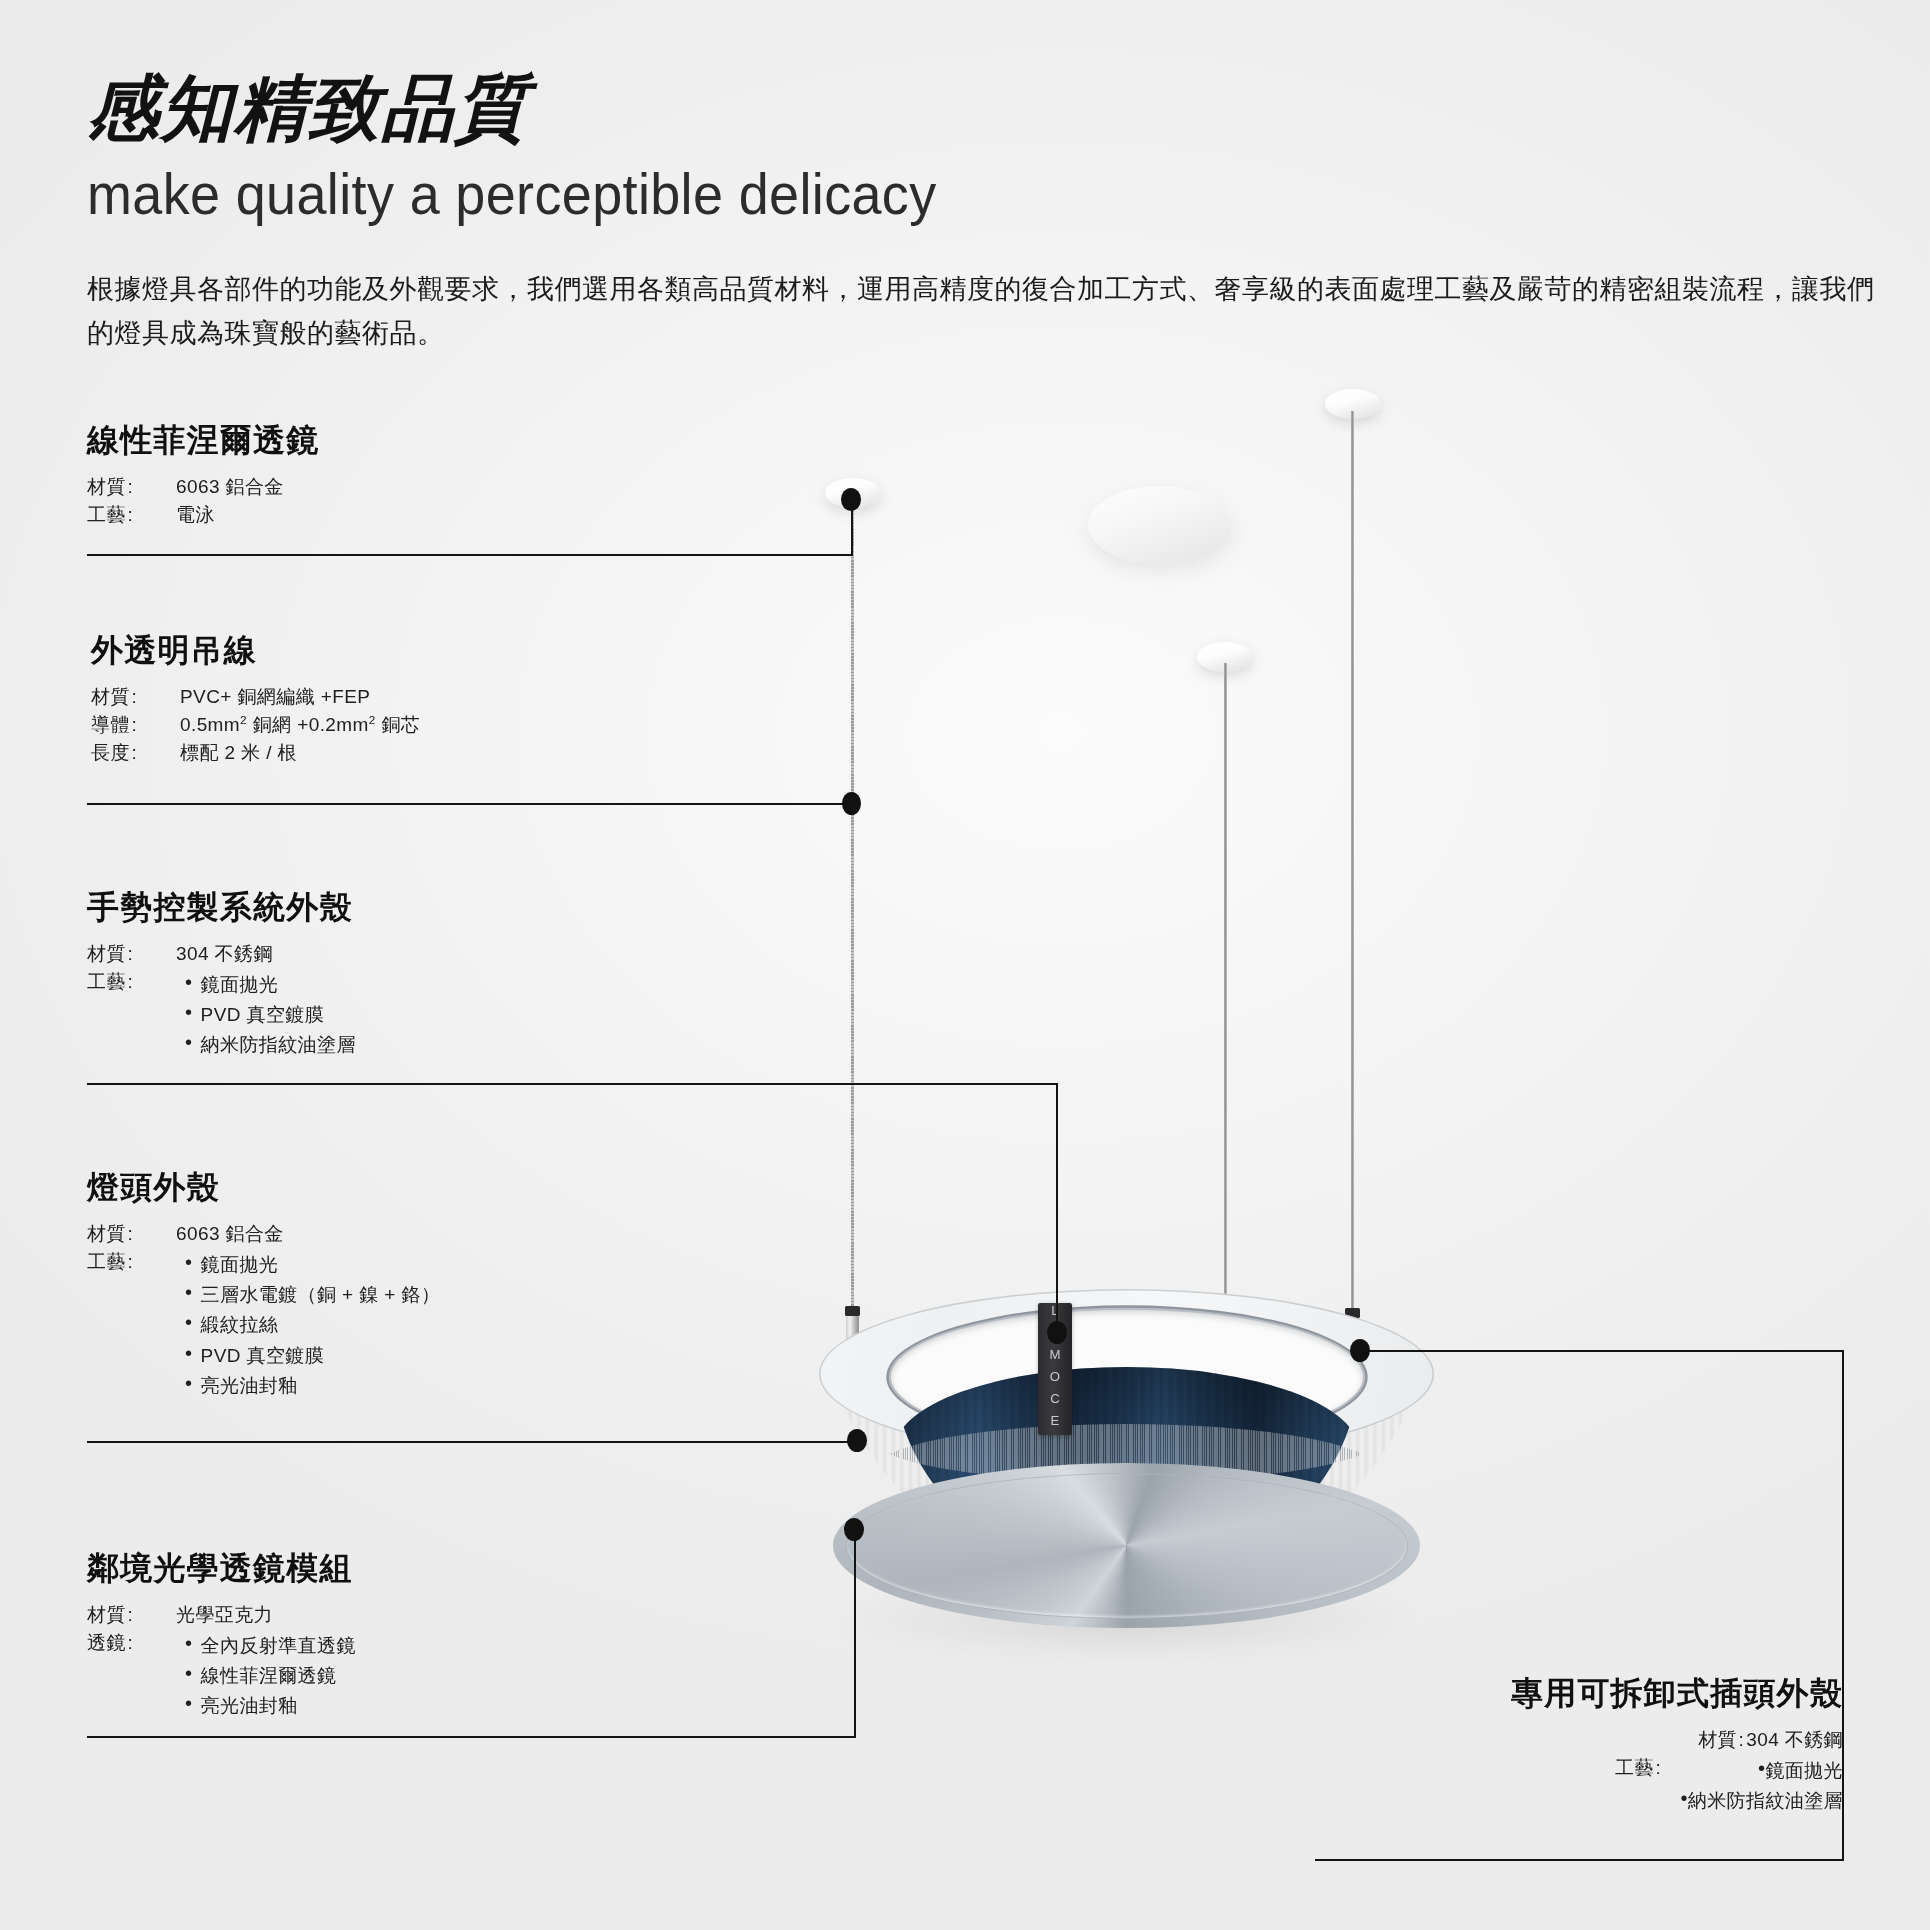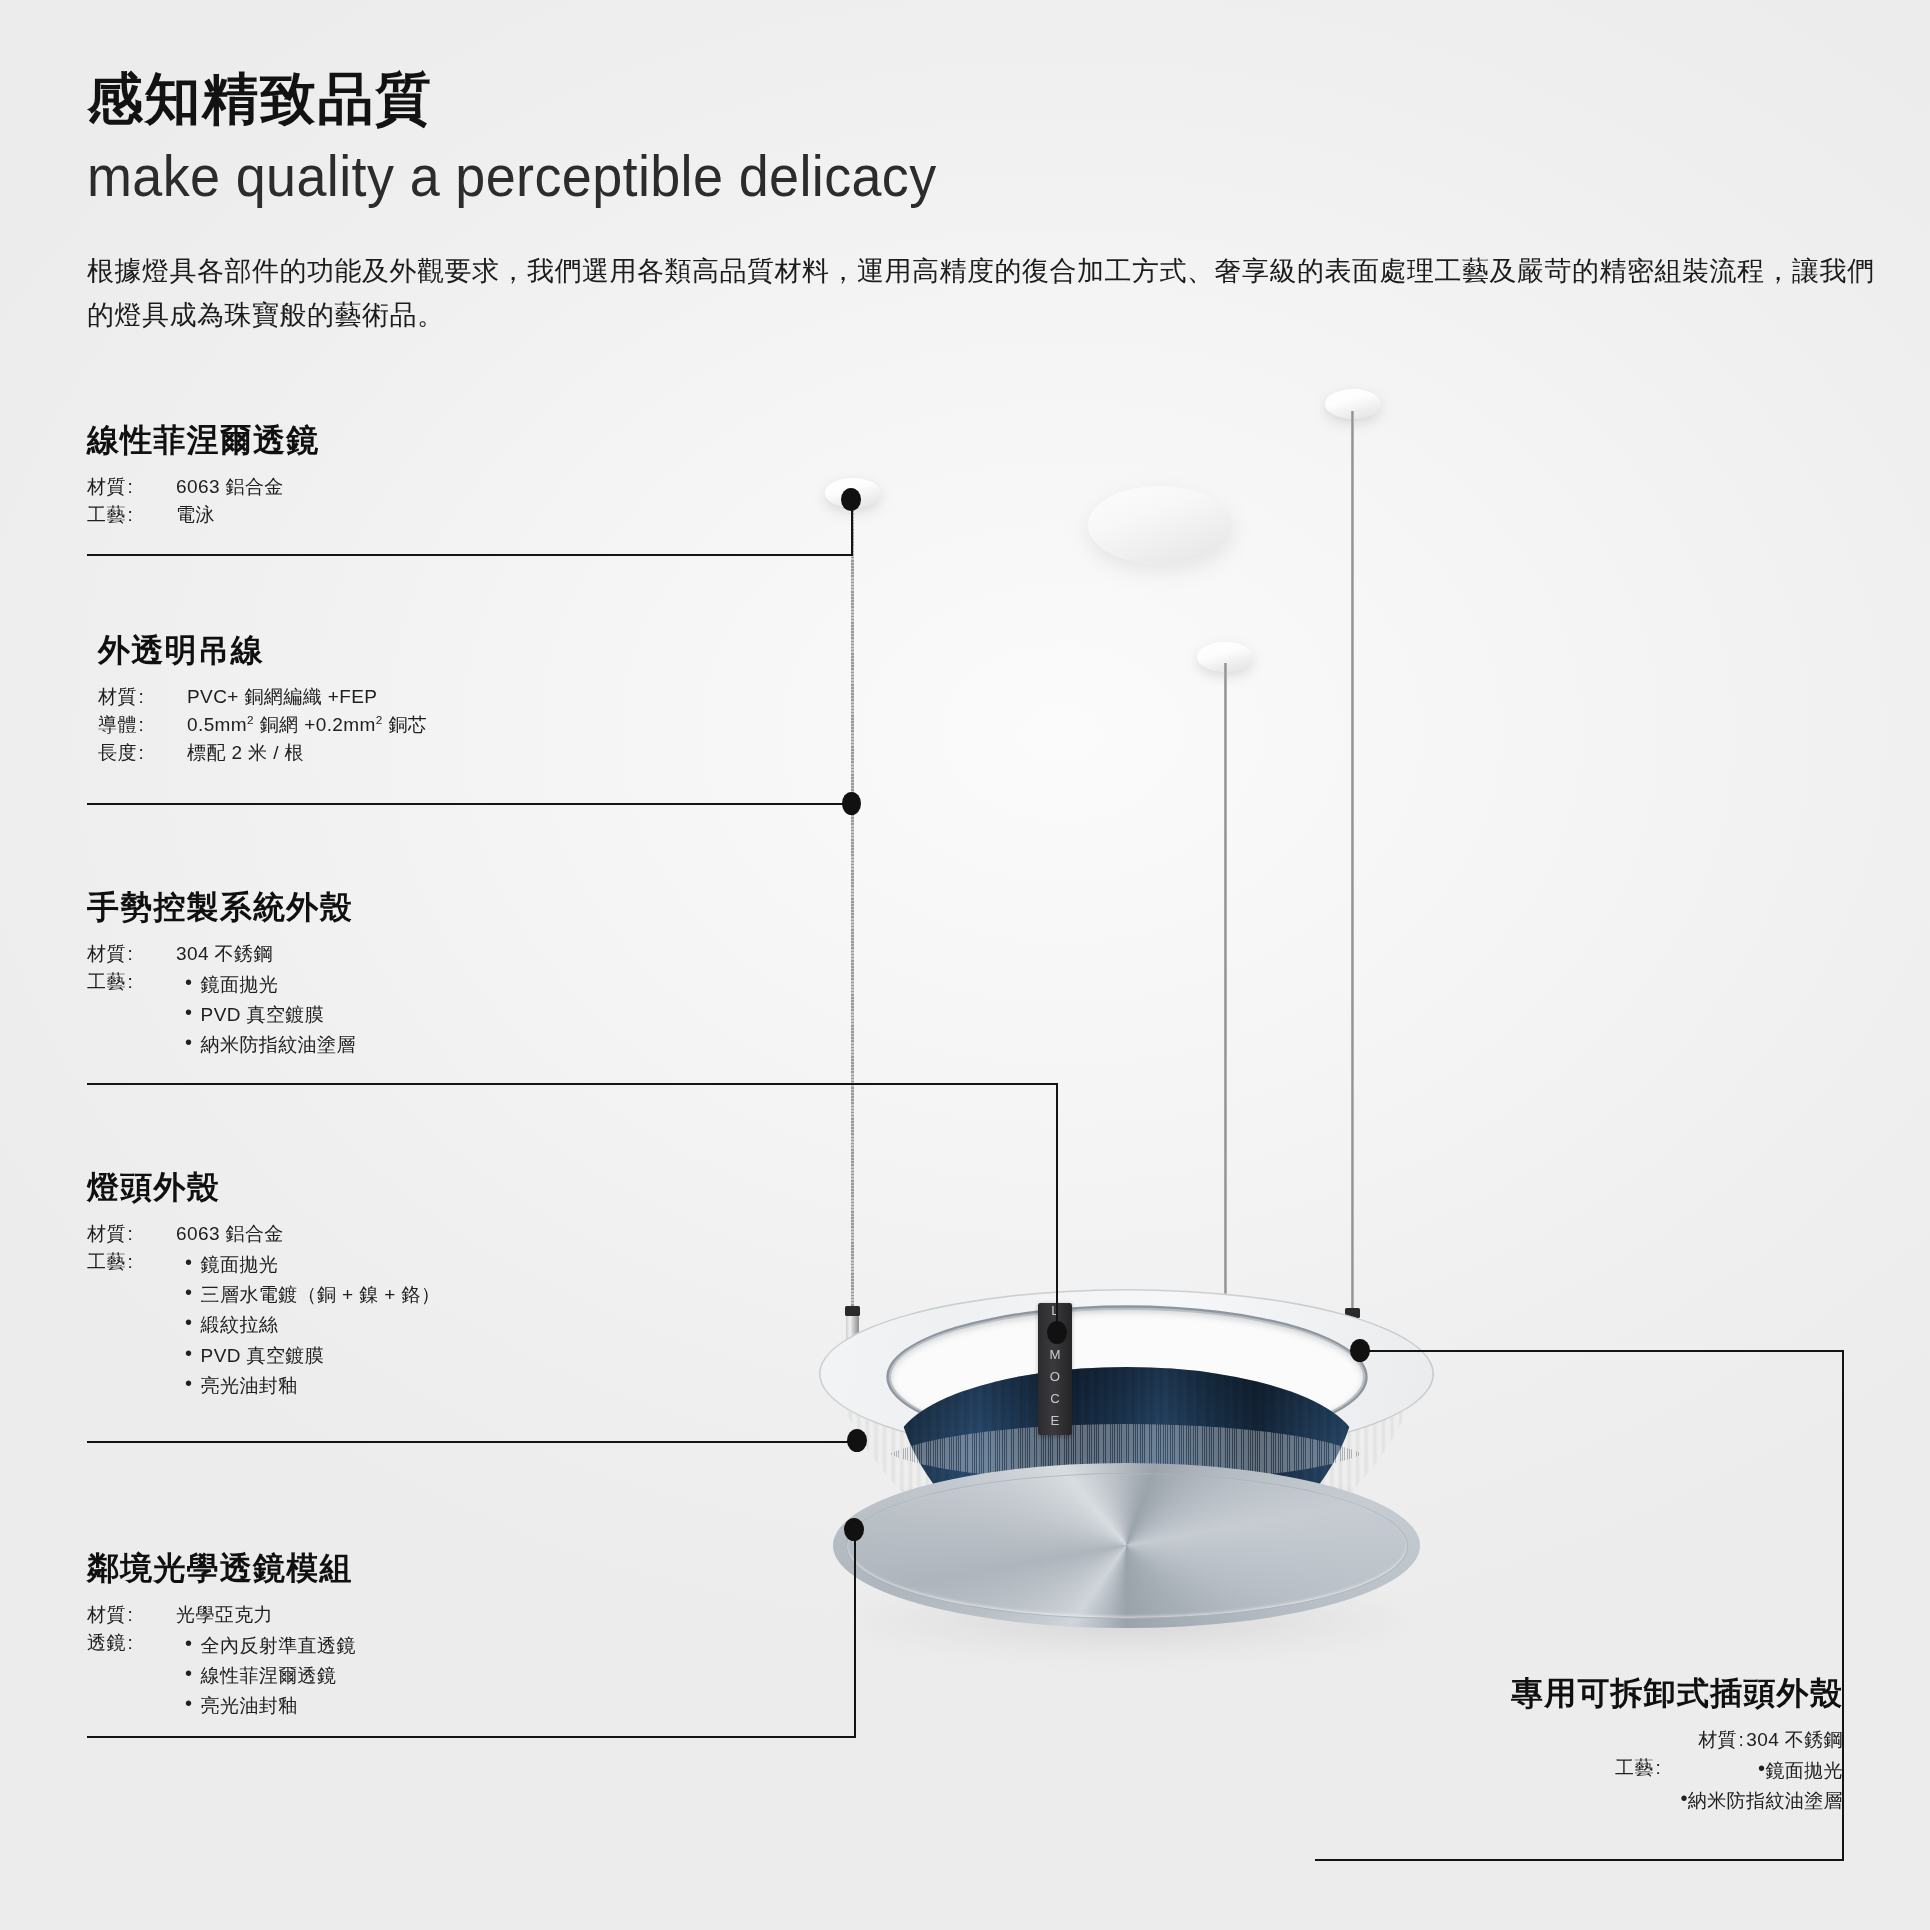--- a/index.html
+++ b/index.html
@@ -18,25 +18,26 @@
     height: 1930px;
     background:
       radial-gradient(ellipse 1245px 934px at 55% 38%, #fbfbfb 0%, #f4f4f4 45%, #efefef 75%, #ececec 100%);
     overflow: hidden;
   }
 
   
   #header { position: absolute; left: 87px; top: 68px; width: 1790px; }
 
   #title-zh {
-    font-size: 56px;
+    font-size: 72px;
     font-weight: 700;
     letter-spacing: 1.6px;
     color: #121212;
     line-height: 1.12;
+    font-style: italic;
   }
 
   #title-en {
     font-size: 58px;
     font-weight: 300;
     color: #2c2c2c;
     letter-spacing: 0.4px;
     line-height: 1.18;
     margin-top: 11px;
     transform: scaleX(0.93);
@@ -472,21 +473,21 @@
     <div class="spec-row">
       <span class="spec-key">材質</span>
       <span class="spec-val">6063 鋁合金</span>
     </div>
     <div class="spec-row">
       <span class="spec-key">工藝</span>
       <span class="spec-val">電泳</span>
     </div>
   </div>
 
-  <div class="spec" style="left:98px; top:629px;">
+  <div class="spec" style="left:91px; top:629px;">
     <div class="spec-title">外透明吊線</div>
     <div class="spec-row">
       <span class="spec-key">材質</span>
       <span class="spec-val">PVC+ 銅網編織 +FEP</span>
     </div>
     <div class="spec-row">
       <span class="spec-key">導體</span>
       <span class="spec-val"><span>0.5mm</span><span class="sup">2</span><span> 銅網 +0.2mm</span><span class="sup">2</span><span> 銅芯</span></span>
     </div>
     <div class="spec-row">

